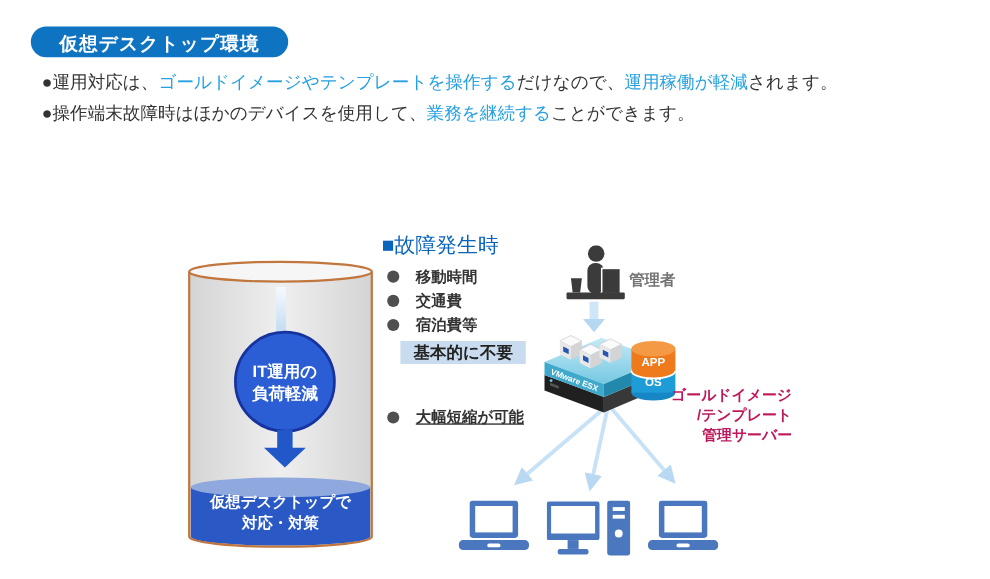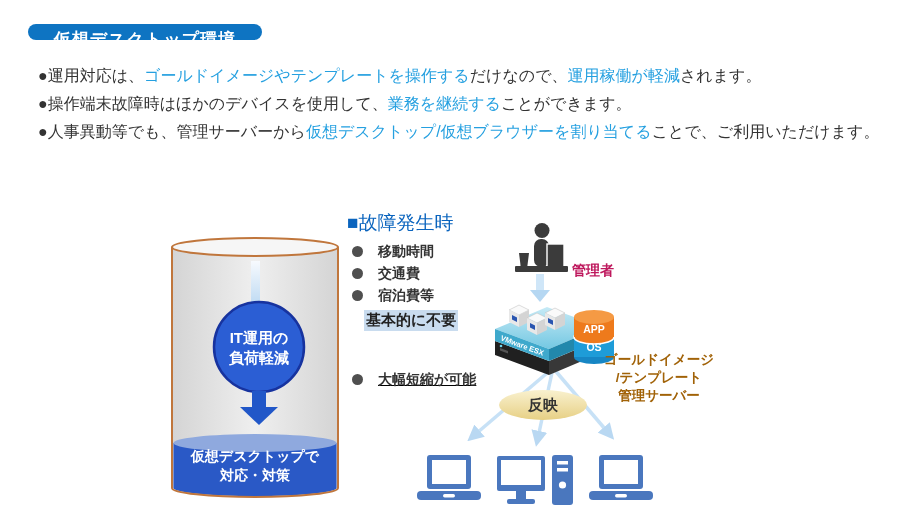--- a/index.html
+++ b/index.html
@@ -4,46 +4,46 @@
 <style>
   html,body{margin:0;padding:0;background:#fff;}
   #canvas{
     position:relative;width:900px;height:526px;background:#ffffff;
     font-family:"Liberation Sans",sans-serif;overflow:hidden;
   }
   .abs{position:absolute;}
 
   
   .badge{
-    left:28px;top:24px;width:234px;height:16px;background:#0E74C2;
+    left:28px;top:24px;width:234px;height:28px;background:#0E74C2;
     border-radius:17px;color:#fff;font-size:17px;font-weight:bold;
     text-align:center;line-height:32px;letter-spacing:1px;
   }
 
   
   .intro{left:38px;top:62px;width:850px;}
   .intro-line{font-size:16px;font-weight:normal;line-height:28px;white-space:nowrap;}
   .sd{color:#333333;}
   .sb{color:#25A0E0;}
 
   
   .sec-head{font-size:19px;font-weight:normal;color:#0A64BE;white-space:nowrap;}
   .li{display:flex;align-items:center;margin-top:5px;height:17px;}
   .dot{width:11px;height:11px;border-radius:50%;background:#4F4F4F;margin-right:15px;flex:0 0 auto;}
   .li-label{font-size:14px;font-weight:bold;color:#333;white-space:nowrap;text-align:center;}
   .hl{
     display:inline-block;margin-top:6px;margin-left:-2px;background:#C9DCEF;
-    font-size:15px;font-weight:bold;color:#222;padding:1px 2px;white-space:nowrap;
-  }
-
-  
-  .admin-label{left:572px;top:262px;font-size:14px;font-weight:bold;color:#be185d;}
+    font-size:15px;font-weight:bold;color:#222;padding:1px 12px;white-space:nowrap;
+  }
+
+  
+  .admin-label{left:572px;top:246px;font-size:14px;font-weight:bold;color:#737373;}
   .server-label{
-    left:598px;top:351px;width:122px;text-align:center;
-    font-size:13.5px;font-weight:bold;color:#a16207;line-height:18px;white-space:nowrap;
+    left:598px;top:351px;width:122px;text-align:right;
+    font-size:13.5px;font-weight:bold;color:#be185d;line-height:18px;white-space:nowrap;
   }
 
   
   .oval{
     left:499px;top:390px;width:88px;height:30px;border-radius:50%;
     background:linear-gradient(#F9F1CF,#E7D085);
     color:#333;font-size:15px;font-weight:bold;text-align:center;line-height:30px;
   }
 </style>
 </head>
@@ -52,23 +52,20 @@
 <div id="canvas">
 
   <div class="abs badge">仮想デスクトップ環境</div>
 
   <div class="abs intro">
     <div class="intro-line">
       <span class="sd">●運用対応は、</span><span class="sb">ゴールドイメージやテンプレートを操作する</span><span class="sd">だけなので、</span><span class="sb">運用稼働が軽減</span><span class="sd">されます。</span>
     </div>
     <div class="intro-line">
       <span class="sd">●操作端末故障時はほかのデバイスを使用して、</span><span class="sb">業務を継続する</span><span class="sd">ことができます。</span>
-    </div>
-    <div class="intro-line">
-      <span class="sd">●人事異動等でも、管理サーバーから</span><span class="sb">仮想デスクトップ/仮想ブラウザーを割り当てる</span><span class="sd">ことで、ご利用いただけます。</span>
     </div>
   </div>
 
   <svg class="abs" style="left:170px;top:233px;" width="172" height="272" viewBox="0 0 172 272">
     <defs>
       <linearGradient id="gGray" x1="0" y1="0" x2="1" y2="0">
         <stop offset="0" stop-color="#D4D4D4"></stop>
           <stop offset="0.5" stop-color="#EFEFEF"></stop>
           <stop offset="1" stop-color="#D4D4D4"></stop>
       </linearGradient>
@@ -194,21 +191,20 @@
     <text x="22" y="25" text-anchor="middle" font-size="10.5" font-weight="bold" fill="#fff">APP</text>
     <text x="22" y="43" text-anchor="middle" font-size="10.5" font-weight="bold" fill="#fff">OS</text>
   </svg>
 
   <div class="abs server-label">
     <div>ゴールドイメージ</div>
     <div>/テンプレート</div>
     <div>管理サーバー</div>
   </div>
 
-  <div class="abs oval">反映</div>
 
   <svg class="abs" style="left:417px;top:455px;" width="64" height="47" viewBox="0 0 64 47">
     <rect x="10" y="0" width="44" height="34" rx="3" fill="#4A77BE"></rect>
     <rect x="15" y="5" width="34" height="24" fill="#fff"></rect>
     <rect x="0" y="36" width="64" height="9" rx="4" fill="#4A77BE"></rect>
     <rect x="26" y="39" width="12" height="3.5" rx="1.7" fill="#fff"></rect>
   </svg>
 
   <svg class="abs" style="left:497px;top:455px;" width="76" height="53" viewBox="0 0 76 53">
     <rect x="0" y="1" width="48" height="35" rx="2" fill="#4A77BE"></rect>

